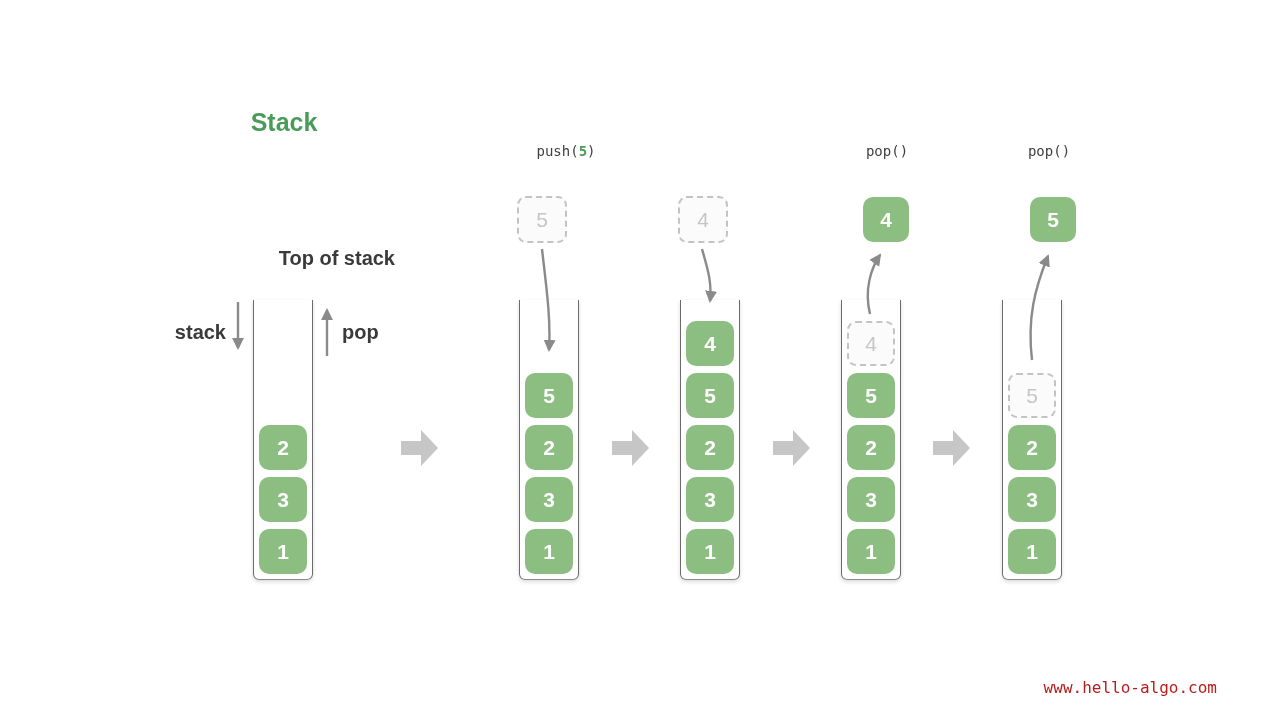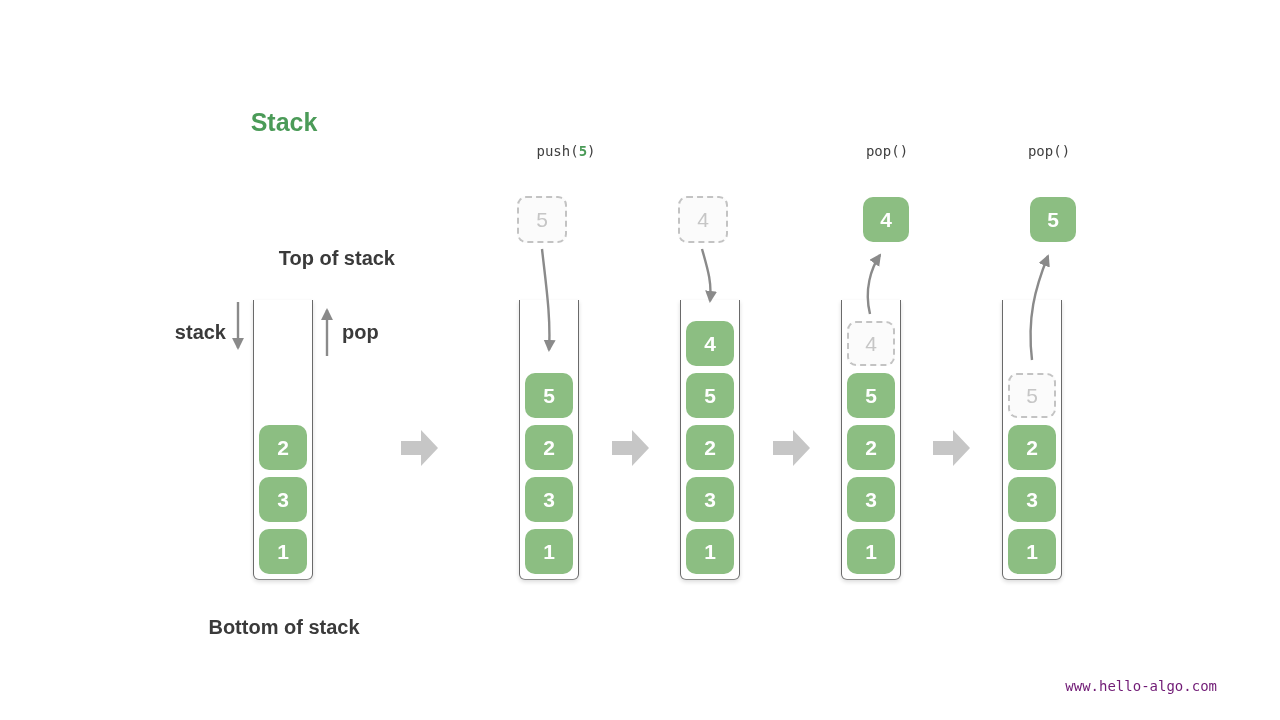--- a/index.html
+++ b/index.html
@@ -39,36 +39,35 @@
   .box.float { width:46px; height:45px; }
   .ghost {
     position:absolute; width:48px; height:45px; box-sizing:border-box;
     background:#fbfbfb; border:2px dashed #c3c3c3; border-radius:9px;
     color:#c6c6c6; font-size:21px; font-weight:500;
     display:flex; align-items:center; justify-content:center;
   }
   .ghost.float { width:50px; height:47px; }
   .watermark {
     font-family:"DejaVu Sans Mono", monospace;
-    font-size:14px; color:#701a75;
+    font-size:16px; color:#b91c1c;
   }
   svg.overlay { position:absolute; left:0; top:0; pointer-events:none; }
   .flow-line { stroke:#8a8a8a; stroke-width:2.4; fill:none; }
   .step-arrow { fill:#c6c6c6; }
 </style>
 </head>
 <body>
 
 <div id="stage">
 
   <div class="abs title" style="left:184px; top:108px;">Stack</div>
 
   <div class="abs lbl center" style="left:175px; top:247px;text-align:right;">Top of stack</div>
 
-  <div class="abs lbl center" style="left:174px; top:616px;">Bottom of stack</div>
 
   <div class="abs lbl" style="left:106px; top:321px; width:120px; text-align:right;">stack</div>
 
   <div class="abs lbl" style="left:342px; top:321px;text-align:center;">pop</div>
 
   <div class="abs op-label" style="left:476px; top:143px;">
     <span>push(</span><span class="arg">5</span><span>)</span>
   </div>
   <div class="abs op-label" style="left:797px; top:143px;">
     <span>pop()</span>

